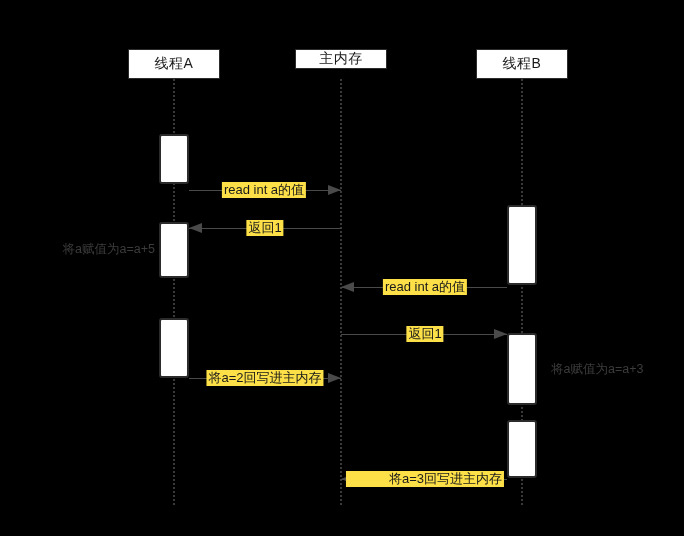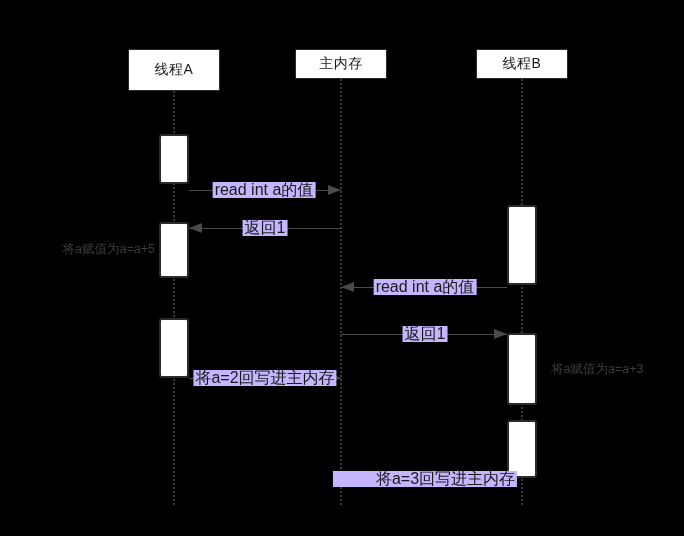--- a/index.html
+++ b/index.html
@@ -75,23 +75,23 @@
   }
   .arrowhead.right {
     border-left: 13px solid #4a4a4a;
   }
   .arrowhead.left {
     border-right: 13px solid #4a4a4a;
   }
   .message-label {
     position: absolute;
     transform: translate(-50%, -50%);
-    background: #c4b5fd;
+    background: #fde047;
     color: #1a1a1a;
-    font-size: 16px;
+    font-size: 13px;
     line-height: 14px;
     padding: 1px 2px;
     white-space: nowrap;
   }
 
   
   .annotation {
     position: absolute;
     transform: translateY(-50%);
     color: #3c3c3c;
@@ -104,27 +104,27 @@
     transform: translate(-100%, -50%);
   }
 </style>
 </head>
 <body>
 
 <div id="diagram-canvas" style="width: 684px; height: 536px; background: rgb(0, 0, 0);">
   <div id="lifelines-layer">
       <div class="lifeline-group">
         <div class="lifeline-stem" style="left: 173px; top: 79px; height: 426px;"></div>
-        <div class="lifeline-head" style="left: 128px; top: 49px; width: 92px; height: 42px;">
+        <div class="lifeline-head" style="left: 128px; top: 49px; width: 92px; height: 30px;">
           <span>线程A</span>
         </div>
       </div>
       <div class="lifeline-group">
         <div class="lifeline-stem" style="left: 340px; top: 79px; height: 426px;"></div>
-        <div class="lifeline-head" style="left: 295px; top: 49px; width: 92px; height: 30px;">
+        <div class="lifeline-head" style="left: 295px; top: 49px; width: 92px; height: 20px;">
           <span>主内存</span>
         </div>
       </div>
       <div class="lifeline-group">
         <div class="lifeline-stem" style="left: 521px; top: 79px; height: 426px;"></div>
         <div class="lifeline-head" style="left: 476px; top: 49px; width: 92px; height: 30px;">
           <span>线程B</span>
         </div>
       </div>
     </div>

